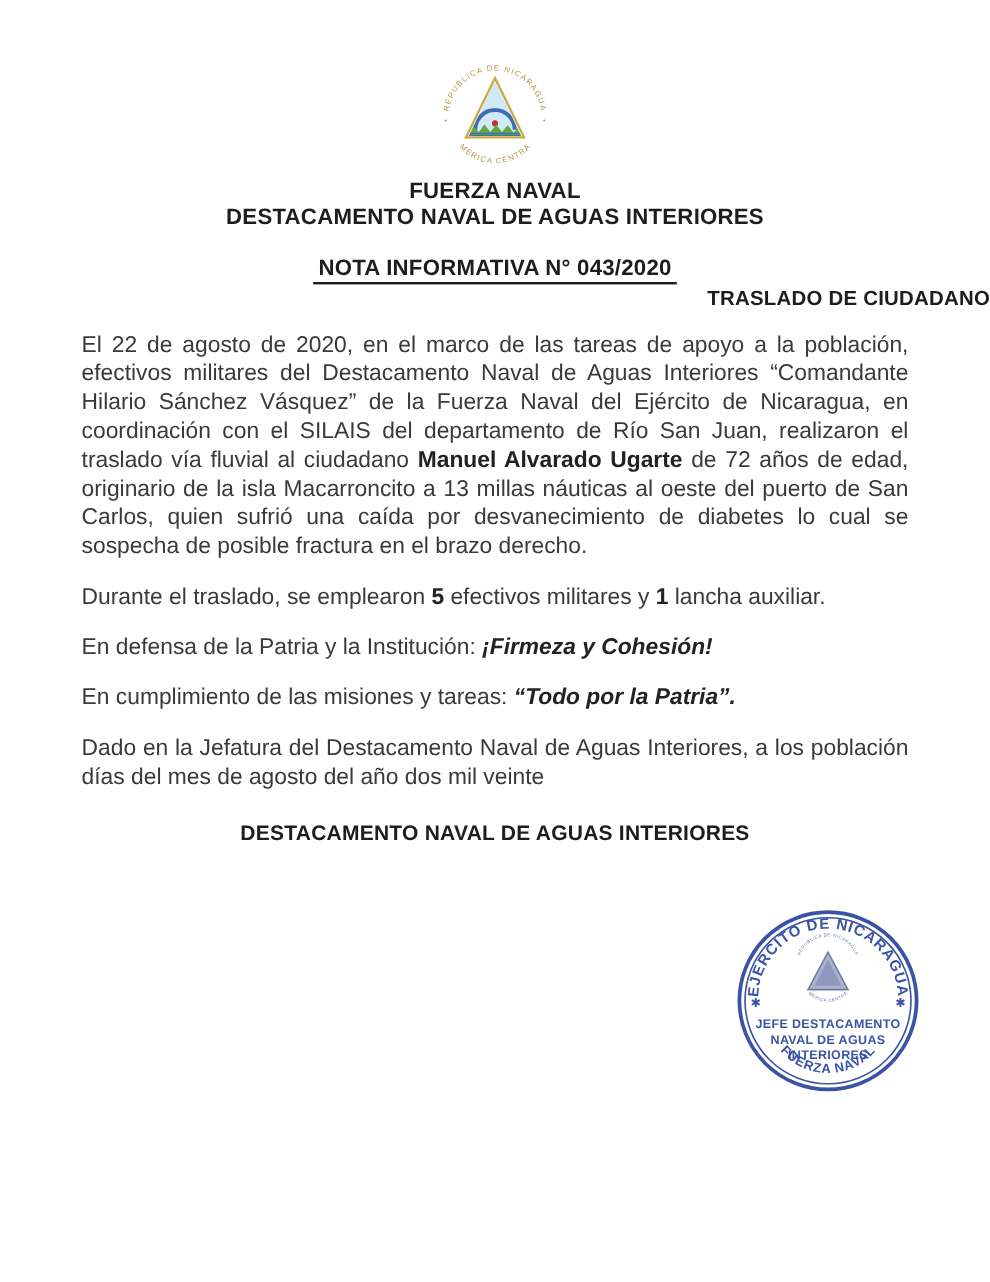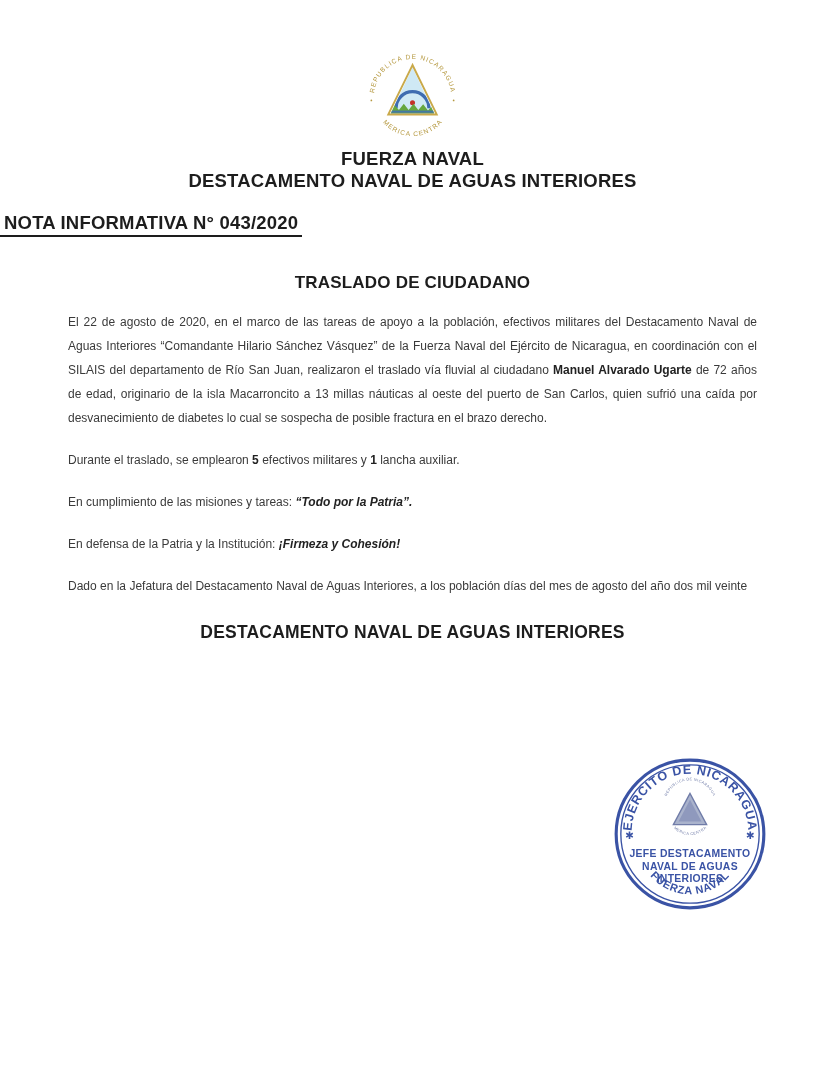--- a/index.html
+++ b/index.html
@@ -16,44 +16,44 @@
 
   .org-header {
     text-align: center;
     font-weight: bold;
     color: #1d1d1d;
     font-size: 18.5px;
     line-height: 22px;
     letter-spacing: 0.2px;
   }
 
-  .nota-wrap { margin-top: 20px; }
+  .nota-wrap { text-align: center; margin-top: 20px; }
   .nota-title {
     display: inline-block;
     font-weight: bold;
     color: #1d1d1d;
     font-size: 18.5px;
     line-height: 21px;
     letter-spacing: 0.2px;
     border-bottom: 2px solid #1d1d1d;
     padding: 0 4px 2px 4px;
   }
 
   .subject {
-    text-align: center;
+    text-align: right;
     font-weight: bold;
     color: #1d1d1d;
     font-size: 17px;
-    margin-top: 36px;
+    margin-top: 2px;
     letter-spacing: 0.2px;
   }
 
   .content { margin: 17px 68px 0 68px; }
   .content p {
-    font-size: 12px;
+    font-size: 19px;
     line-height: 24px;
     text-align: justify;
     margin: 0 0 18px 0;
     color: #3a3a3a;
   }
   .content b { color: #222222; }
   .bi { font-weight: bold; font-style: italic; color: #222222; }
 
   .signature-block {
     margin-top: 23px;
@@ -109,23 +109,23 @@
     <span class="nota-title">NOTA INFORMATIVA N° 043/2020</span>
   </div>
 
   <div class="subject">TRASLADO DE CIUDADANO</div>
 
   <div class="content">
     <p><span>El 22 de agosto de 2020, en el marco de las tareas de apoyo a la población, efectivos militares del Destacamento Naval de Aguas Interiores “Comandante Hilario Sánchez Vásquez” de la Fuerza Naval del Ejército de Nicaragua, en coordinación con el SILAIS del departamento de Río San Juan, realizaron el traslado vía fluvial al ciudadano </span><b>Manuel Alvarado Ugarte</b><span> de 72 años de edad, originario de la isla Macarroncito a 13 millas náuticas al oeste del puerto de San Carlos, quien sufrió una caída por desvanecimiento de diabetes lo cual se sospecha de posible fractura en el brazo derecho.</span></p>
 
     <p><span>Durante el traslado, se emplearon </span><b>5</b><span> efectivos militares y </span><b>1</b><span> lancha auxiliar.</span></p>
 
+    <p><span>En defensa de la Patria y la Institución: </span><span class="bi">¡Firmeza y Cohesión!</span></p>
+
     <p><span>En cumplimiento de las misiones y tareas: </span><span class="bi">“Todo por la Patria”.</span></p>
-
-    <p><span>En defensa de la Patria y la Institución: </span><span class="bi">¡Firmeza y Cohesión!</span></p>
 
     <p>Dado en la Jefatura del Destacamento Naval de Aguas Interiores, a los población días del mes de agosto del año dos mil veinte</p>
   </div>
 
   <div class="signature-block">
     <div>DESTACAMENTO NAVAL DE AGUAS INTERIORES</div>
   </div>
 
   <svg class="seal-svg" width="156" height="156" viewBox="0 0 150 150" xmlns="http://www.w3.org/2000/svg">
     <defs>

